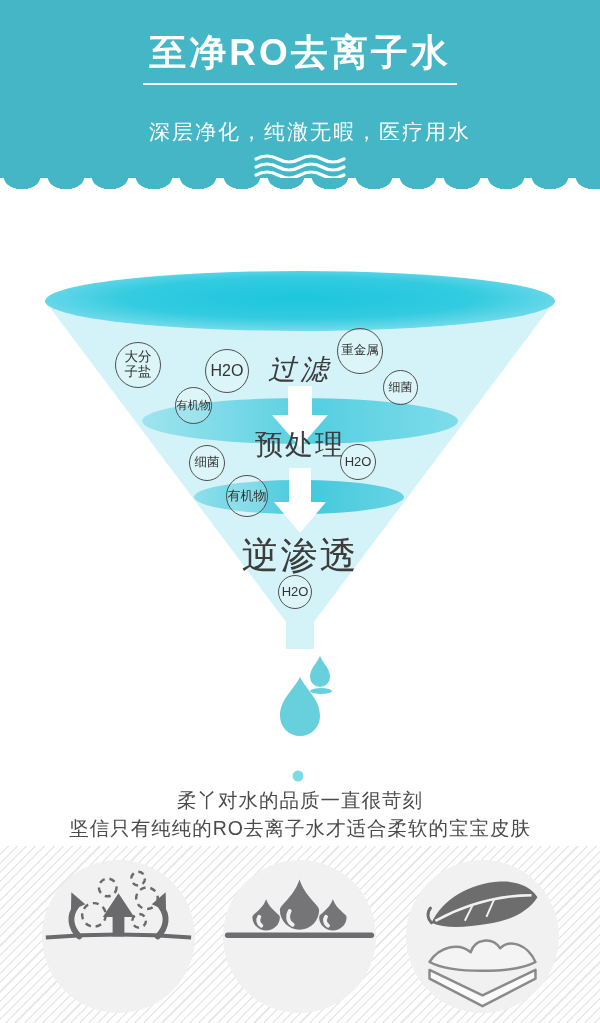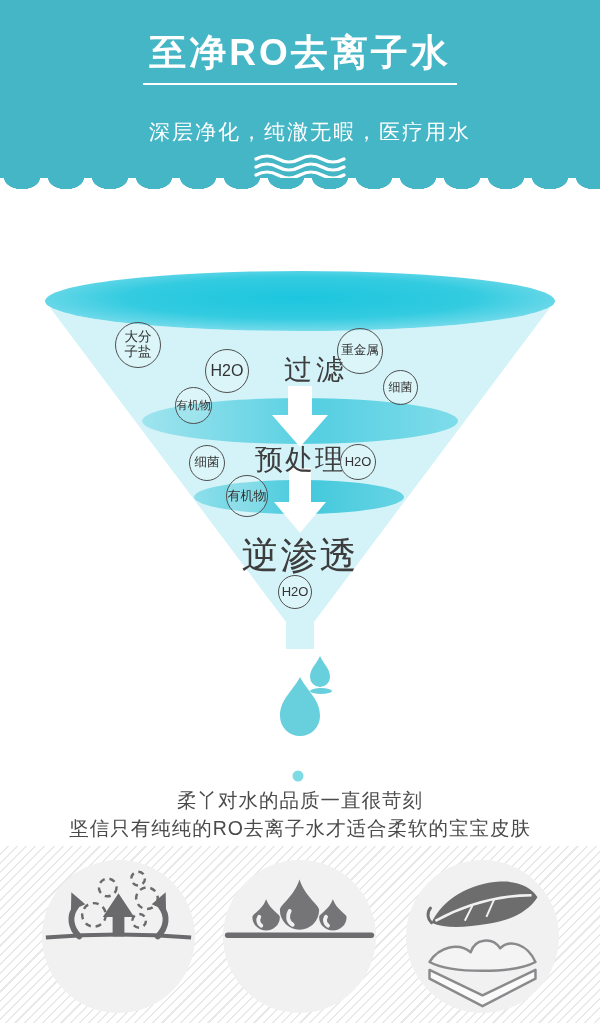--- a/index.html
+++ b/index.html
@@ -100,30 +100,30 @@
 
       <polygon points="288,386 312,386 312,415 328,415 300,447 272,415 288,415" fill="#ffffff"></polygon>
       <polygon points="289,468 311,468 311,502 326,502 300,533 274,502 289,502" fill="#ffffff"></polygon>
 
       <path d="M320 656 C316.5 664 310 668.5 310 677 A10 10 0 1 0 330 677 C330 668.5 323.5 664 320 656 Z" fill="#68cfdc"></path>
       <ellipse cx="321" cy="691" rx="11" ry="3" fill="#68cfdc"></ellipse>
       <path d="M300 677 C293 691 280 699 280 716 A20 20 0 1 0 320 716 C320 699 307 691 300 677 Z" fill="#68cfdc"></path>
       <circle cx="298" cy="776" r="5.5" fill="#7edbe6"></circle>
     </svg>
 
-    <div class="bubble" style="left:115px;top:322px;width:46px;height:46px;font-size:13.5px;font-family:Liberation Serif, serif;">大分
+    <div class="bubble" style="left:115px;top:342px;width:46px;height:46px;font-size:13.5px;font-family:Liberation Serif, serif;">大分
 子盐</div>
     <div class="bubble" style="left:205px;top:349px;width:44px;height:44px;font-size:16px;">H2O</div>
-    <div class="stage-label" style="top:351px;margin-left:16px;">过滤</div>
+    <div class="stage-label" style="top:351px;margin-left:0;font-style:italic;">过滤</div>
     <div class="bubble" style="left:337px;top:328px;width:46px;height:46px;font-size:12.5px;">重金属</div>
     <div class="bubble" style="left:383px;top:370px;width:35px;height:35px;font-size:12px;">细菌</div>
     <div class="bubble" style="left:175px;top:387px;width:37px;height:37px;font-size:11.5px;">有机物</div>
 
     <div class="bubble" style="left:189px;top:445px;width:36px;height:36px;font-size:12.5px;">细菌</div>
-    <div class="stage-label" style="top:441px;letter-spacing:2px;">预处理</div>
+    <div class="stage-label" style="top:426px;letter-spacing:2px;">预处理</div>
     <div class="bubble" style="left:340px;top:444px;width:36px;height:36px;font-size:13px;">H2O</div>
     <div class="bubble" style="left:226px;top:475px;width:42px;height:42px;font-size:13px;">有机物</div>
 
     <div class="stage-label" style="top:531px;font-size:37px;letter-spacing:2px;">逆渗透</div>
     <div class="bubble" style="left:278px;top:575px;width:34px;height:34px;font-size:13px;">H2O</div>
   </div>
 
   <div class="tagline l2">坚信只有纯纯的RO去离子水才适合柔软的宝宝皮肤</div>
   <div class="tagline l1">柔丫对水的品质一直很苛刻</div>
 

